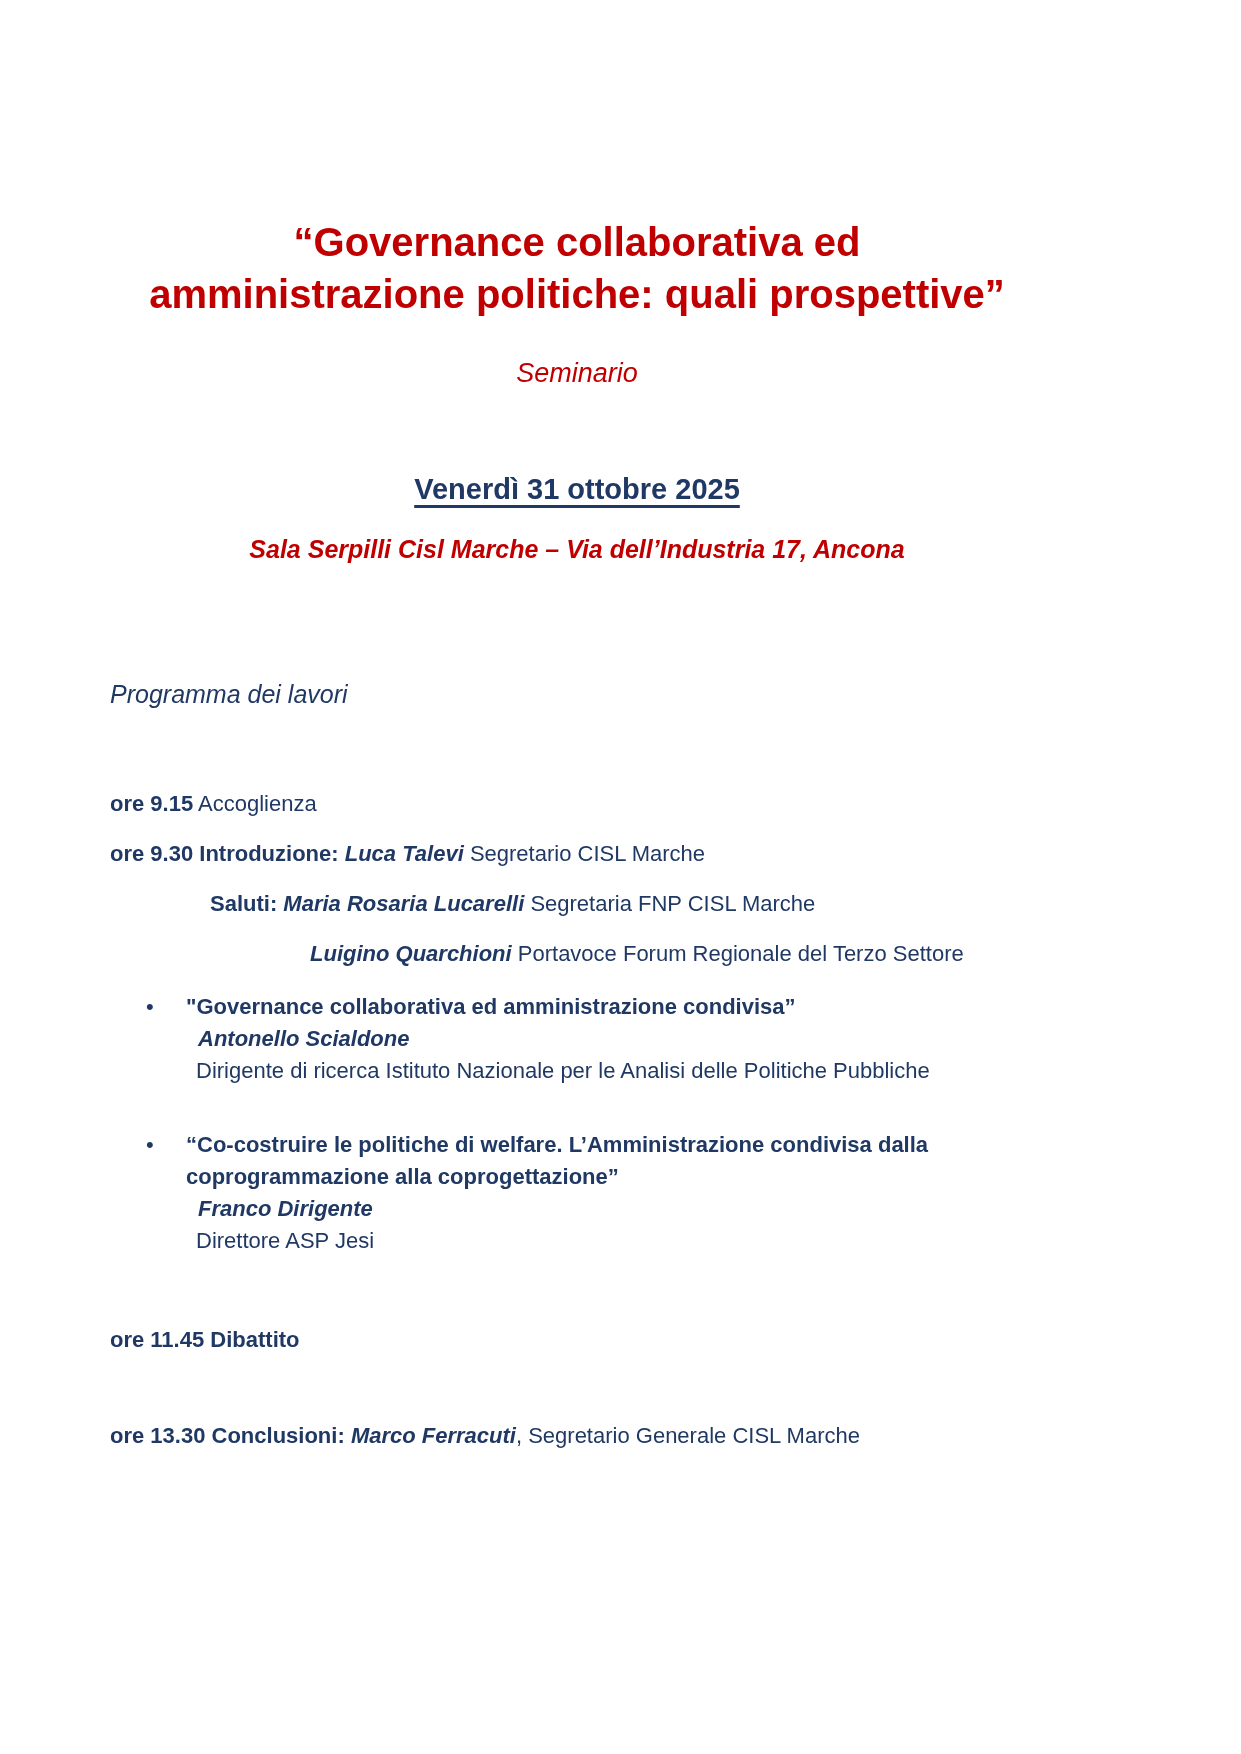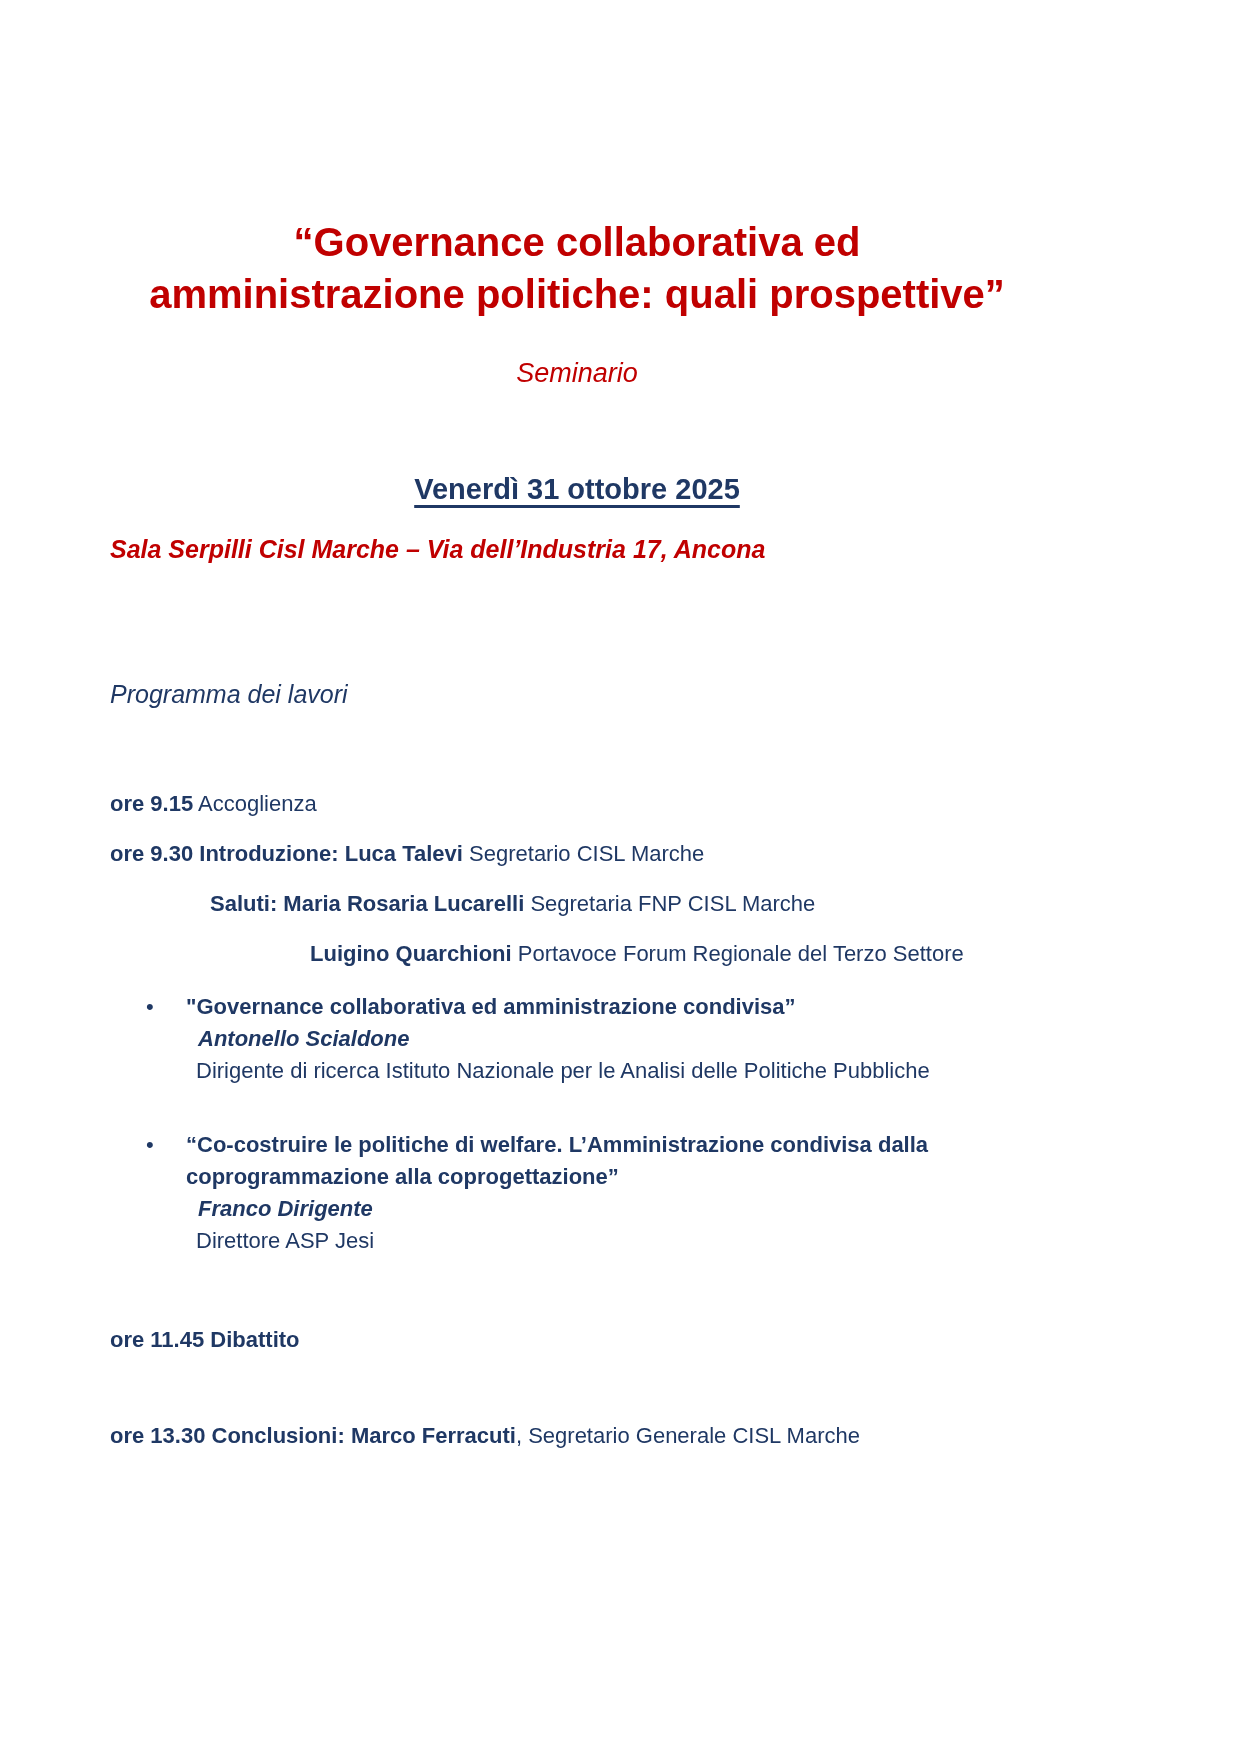--- a/index.html
+++ b/index.html
@@ -7,21 +7,21 @@
     width: 1154px;
     height: 1754px;
     box-sizing: border-box;
     padding: 216px 110px 0 110px;
     background: #ffffff;
     font-family: "Liberation Sans", "DejaVu Sans", sans-serif;
     color: #1F3864;
     overflow: hidden;
   }
   .b  { font-weight: bold; }
-  .bi { font-weight: bold; }
+  .bi { font-weight: bold; font-style: italic; }
 
   .title {
     margin: 0;
     color: #C00000;
     font-size: 40px;
     line-height: 52px;
     font-weight: bold;
     text-align: center;
   }
   .title-line { display: block; }
@@ -46,20 +46,21 @@
     text-underline-offset: 6px;
   }
 
   .venue {
     margin-top: 25px;
     color: #C00000;
     font-weight: bold;
     font-style: italic;
     font-size: 25px;
     line-height: 33px;
+    text-align: center;
   }
 
   .prog-heading {
     margin-top: 112px;
     font-style: italic;
     font-size: 25px;
     line-height: 33px;
   }
 
   .sched {

